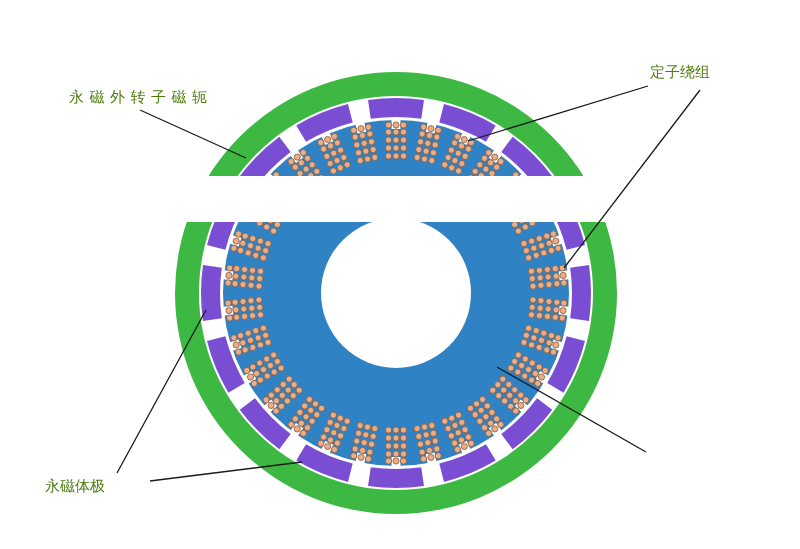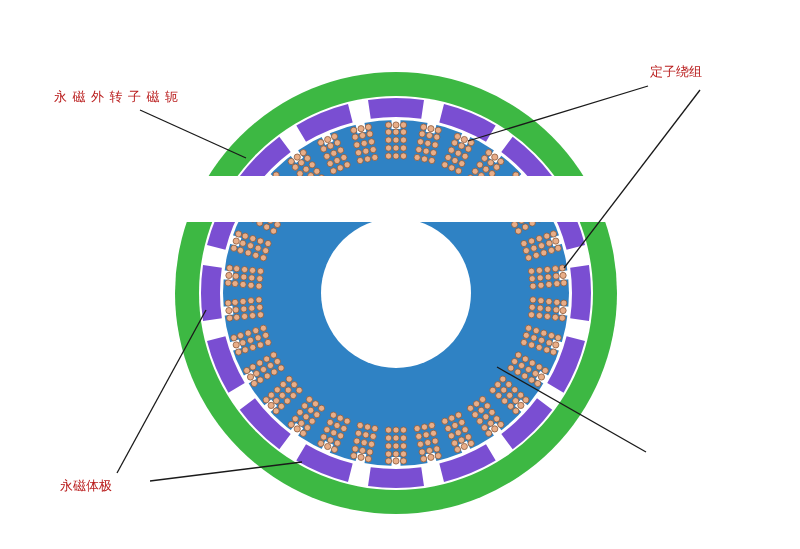--- a/index.html
+++ b/index.html
@@ -15,23 +15,23 @@
     background: #ffffff;
     overflow: hidden;
   }
   #motor-svg {
     position: absolute;
     left: 0;
     top: 0;
   }
   .callout {
     position: absolute;
-    font-size: 13px;
+    font-size: 15px;
     line-height: 22px;
-    color: #b91c1c;
+    color: #4d7c0f;
     white-space: nowrap;
     user-select: none;
   }
 </style>
 </head>
 <body>
 
 <div id="canvas">
   <svg id="motor-svg" width="800" height="549" viewBox="0 0 800 549">
       <circle cx="396" cy="293" r="221" fill="#3db843"></circle>
@@ -536,19 +536,19 @@
       <circle cx="396" cy="293" r="75" fill="#ffffff"></circle>
       <rect x="0" y="176" width="800" height="46" fill="#ffffff"></rect>
       <line x1="140" y1="110" x2="246" y2="158" stroke="#1a1a1a" stroke-width="1.3"></line>
       <line x1="648" y1="86" x2="468" y2="141" stroke="#1a1a1a" stroke-width="1.3"></line>
       <line x1="700" y1="90" x2="564" y2="268" stroke="#1a1a1a" stroke-width="1.3"></line>
       <line x1="646" y1="452" x2="497" y2="367" stroke="#1a1a1a" stroke-width="1.3"></line>
       <line x1="117" y1="473" x2="206" y2="310" stroke="#1a1a1a" stroke-width="1.3"></line>
       <line x1="150" y1="481" x2="302" y2="462" stroke="#1a1a1a" stroke-width="1.3"></line>
     </svg>
 
-  <div class="callout" id="label-outer-rotor-yoke" style="left: 54px; top: 86px; letter-spacing: 5.5px;">永磁外转子磁轭</div>
+  <div class="callout" id="label-outer-rotor-yoke" style="left: 69px; top: 86px; letter-spacing: 5.5px;">永磁外转子磁轭</div>
 
   <div class="callout" id="label-stator-winding" style="left: 650px; top: 61px; letter-spacing: 0px;">定子绕组</div>
 
 
-  <div class="callout" id="label-magnet-pole" style="left: 60px; top: 475px; letter-spacing: 0px;">永磁体极</div>
+  <div class="callout" id="label-magnet-pole" style="left: 45px; top: 475px; letter-spacing: 0px;">永磁体极</div>
 </div>
 
 </body></html>

